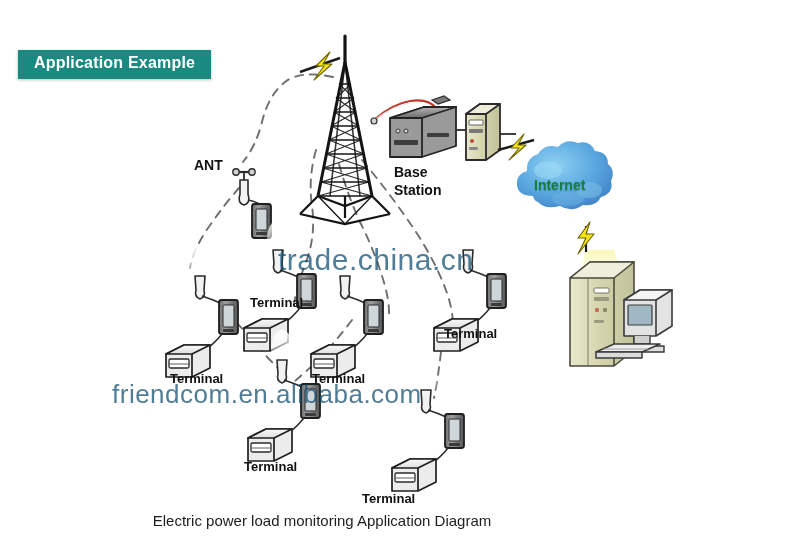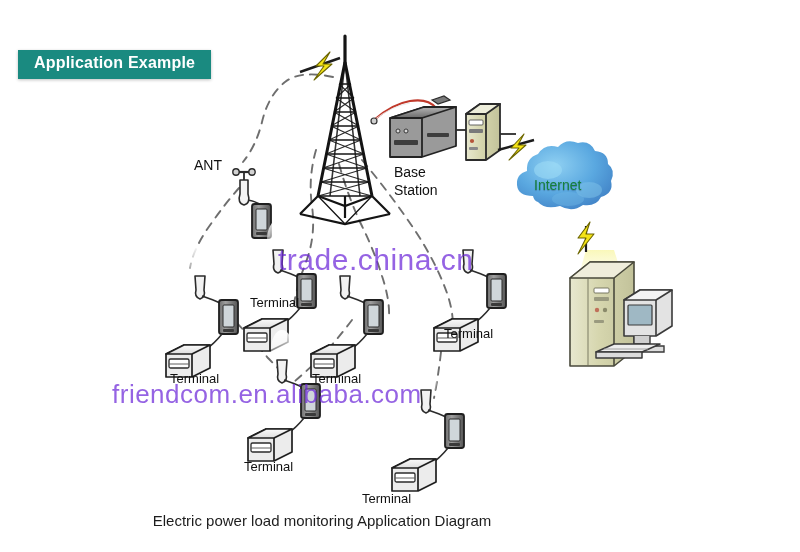--- a/index.html
+++ b/index.html
@@ -41,21 +41,21 @@
     top: 0;
     width: 800px;
     height: 552px;
   }
 
   
   .dlabel {
     position: absolute;
     font-family: "Liberation Sans", sans-serif;
     font-size: 13px;
-    font-weight: normal;
+    font-weight: bold;
     color: #111111;
     white-space: nowrap;
     line-height: 1.15;
   }
   .dlabel.big {
     font-size: 14px;
   }
 
   #caption {
     position: absolute;
@@ -66,21 +66,21 @@
     font-size: 15px;
     color: #1d1d1d;
     font-family: "Liberation Sans", sans-serif;
     white-space: nowrap;
   }
 
   
   .wm {
     position: absolute;
     font-family: "Liberation Sans", sans-serif;
-    color: #6d28d9;
+    color: #0c4a6e;
     opacity: 0.72;
     white-space: nowrap;
     pointer-events: none;
     font-weight: 300;
     text-align: center;
   }
   #wm-top {
     left: 278px;
     top: 243px;
     font-size: 30px;

